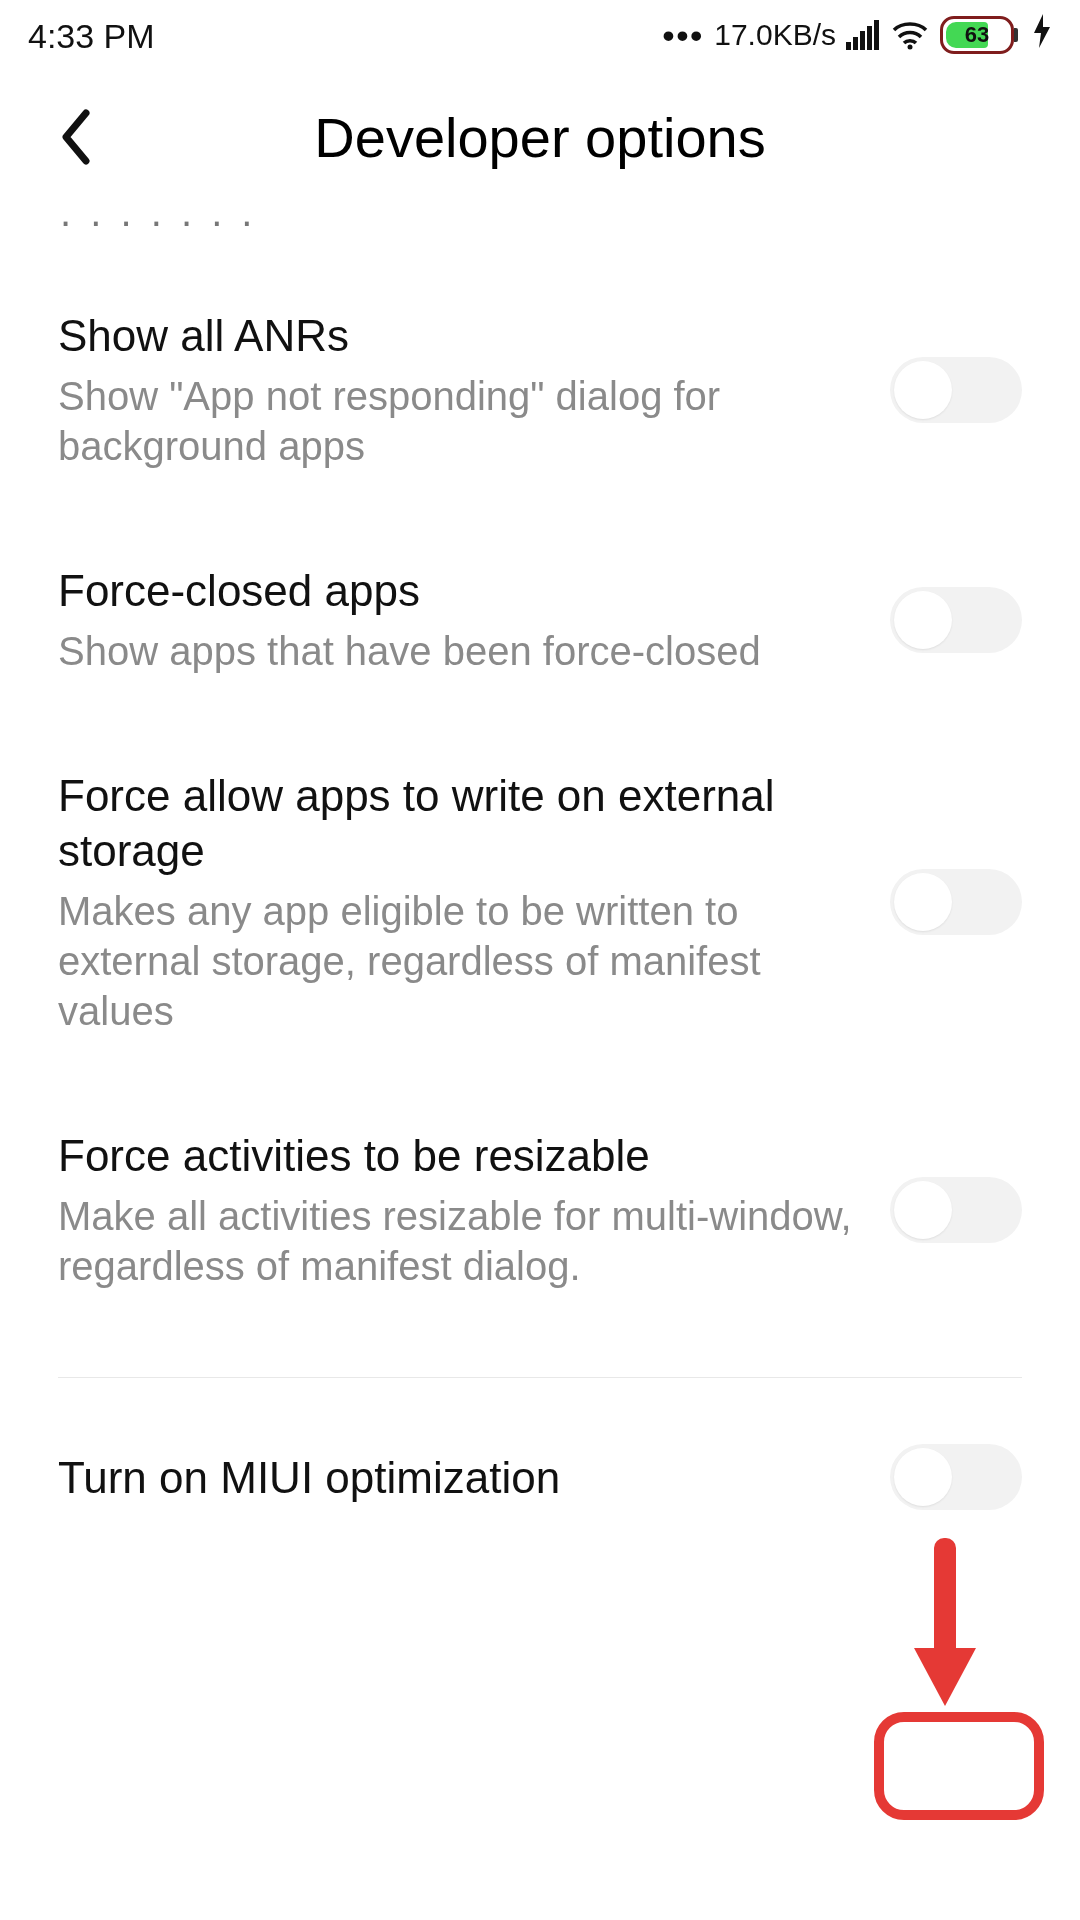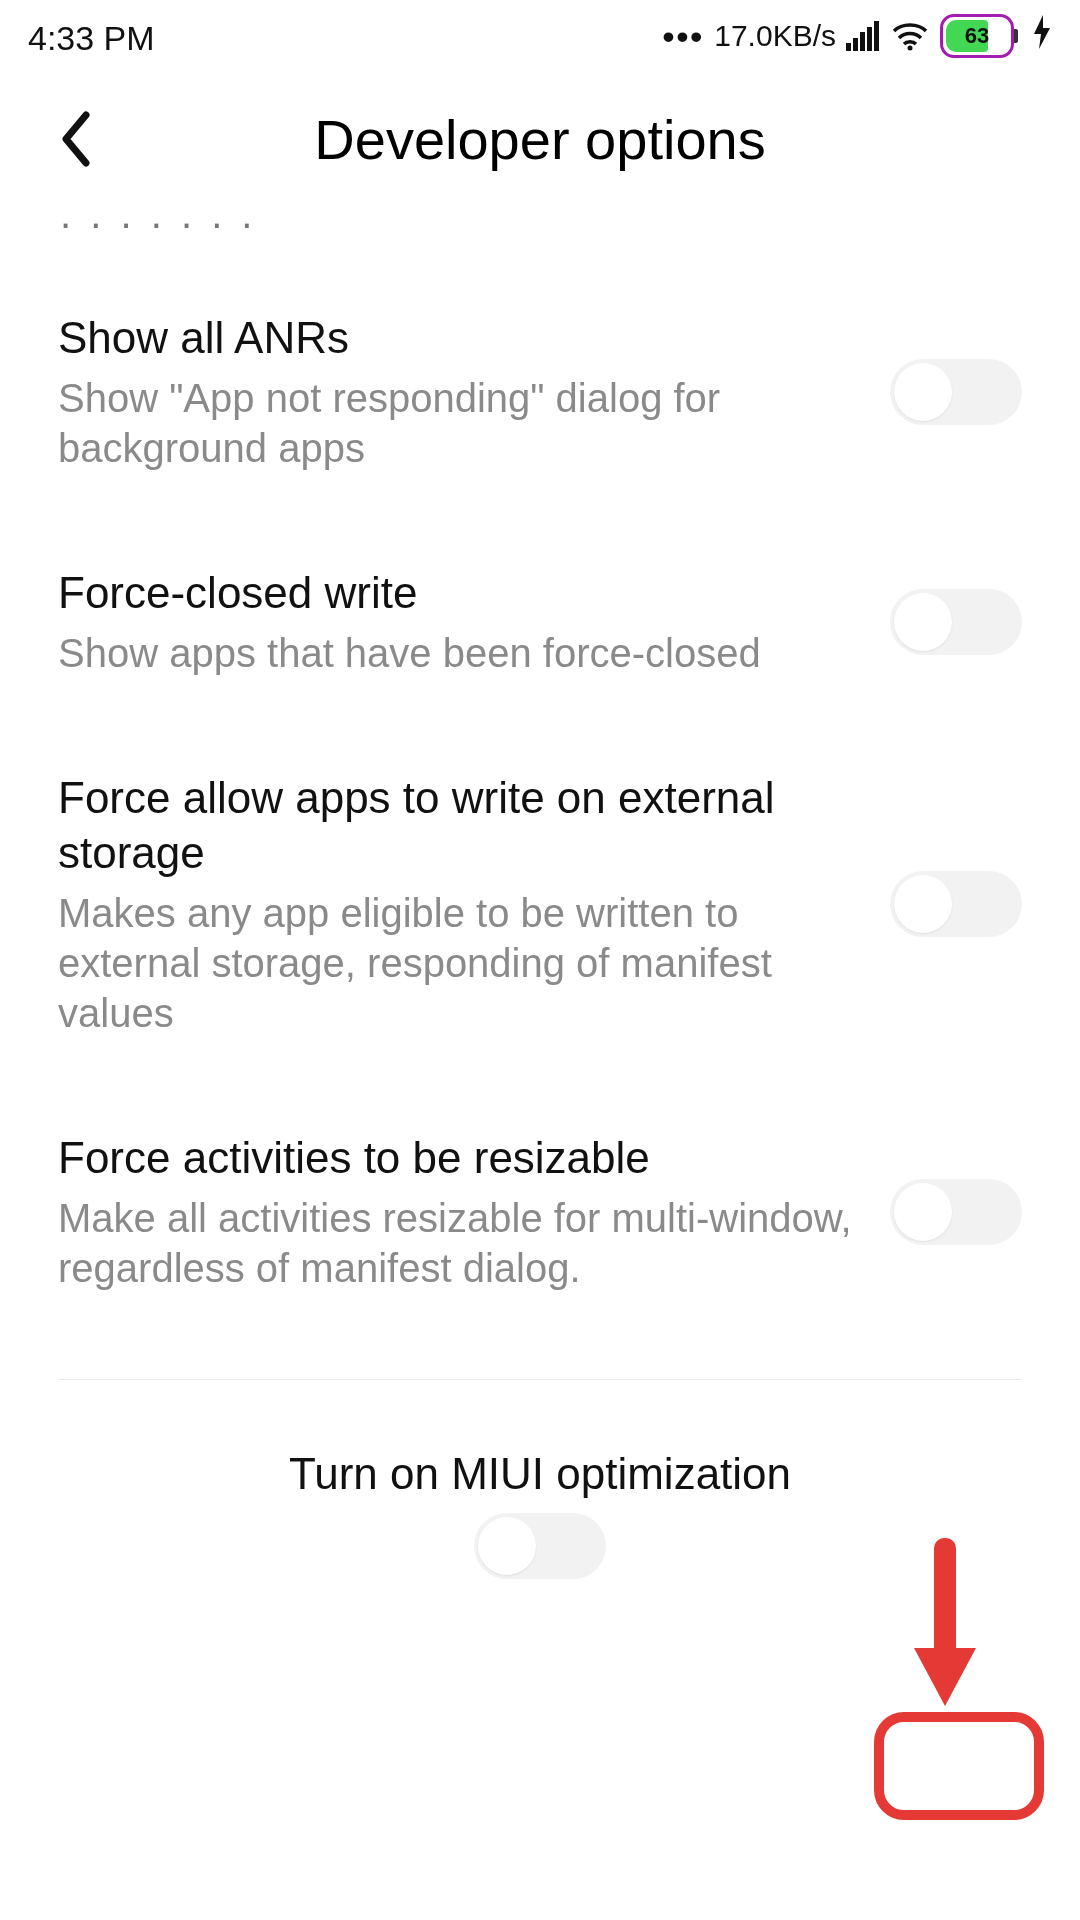--- a/index.html
+++ b/index.html
@@ -20,21 +20,21 @@
     .item-sub { font-size: 40px; color: #8a8a8a; margin-top: 8px; line-height: 1.25; }
     .control { flex-shrink: 0; display: flex; align-items: center; }
     .toggle { width: 132px; height: 66px; background: #f2f2f2; border-radius: 40px; position: relative; }
     .toggle::after { content: ""; position: absolute; top: 4px; left: 4px; width: 58px; height: 58px; background: #fff; border-radius: 50%; box-shadow: 0 1px 2px rgba(0,0,0,.08); }
     .chevron { font-size: 44px; color: #b0b0b0; }
     .divider { height: 1px; background: #e8e8e8; margin: 40px 0 30px 0; }
     .annotation-arrow { position: absolute; right: 100px; top: 1530px; }
     .annotation-box { position: absolute; right: 36px; top: 1712px; width: 170px; height: 108px; border: 10px solid #e53935; border-radius: 30px; pointer-events: none; }
     body { position: relative; }
     .battery-ui { display:inline-flex; align-items:center; }
-    .battery-shell { display:inline-block; width:74px; height:44px; border:3px solid #a21caf; border-radius:14px; position:relative; margin-right:2px; }
+    .battery-shell { display:inline-block; width:74px; height:38px; border:3px solid #7f1d1d; border-radius:14px; position:relative; margin-right:2px; }
     .battery-shell::after { content:""; position:absolute; right:-7px; top:50%; transform:translateY(-50%); width:4px; height:14px; background:#333; border-radius:0 2px 2px 0; }
     .battery-level { position:absolute; left:3px; top:3px; bottom:3px; width:62%; background:#43d854; border-radius:10px 4px 4px 10px; }
     .battery-text { position:absolute; left:0; right:0; top:50%; transform:translateY(-50%); text-align:center; font-size:22px; font-weight:700; color:#111; }
   </style>
 </head>
 <body>
 
 <div class="status-bar">
   <div>4:33 PM</div>
   <div class="status-right">
@@ -94,51 +94,51 @@
       <div class="item-sub">Show "App not responding" dialog for background apps</div>
     </div>
     <div class="control">
       <div class="toggle"></div>
     </div>
   </div>
 
 
   <div class="item">
     <div class="item-text">
-      <div class="item-title">Force-closed write</div>
+      <div class="item-title">Force-closed apps</div>
       <div class="item-sub">Show apps that have been force-closed</div>
     </div>
     <div class="control">
       <div class="toggle"></div>
     </div>
   </div>
 
   <div class="item">
     <div class="item-text">
       <div class="item-title">Force allow apps to write on external storage</div>
-      <div class="item-sub">Makes any app eligible to be written to external storage, responding of manifest values</div>
+      <div class="item-sub">Makes any app eligible to be written to external storage, regardless of manifest values</div>
     </div>
     <div class="control">
       <div class="toggle"></div>
     </div>
   </div>
 
   <div class="item">
     <div class="item-text">
       <div class="item-title">Force activities to be resizable</div>
       <div class="item-sub">Make all activities resizable for multi-window, regardless of manifest dialog.</div>
     </div>
     <div class="control">
       <div class="toggle"></div>
     </div>
   </div>
 
   <div class="divider"></div>
 
-  <div class="item" style="padding-top:36px;flex-direction:column;">
+  <div class="item" style="padding-top:36px;">
     <div class="item-text">
       <div class="item-title">Turn on MIUI optimization</div>
     </div>
     <div class="control">
       <div class="toggle"></div>
     </div>
   </div>
 
 </div>
 

